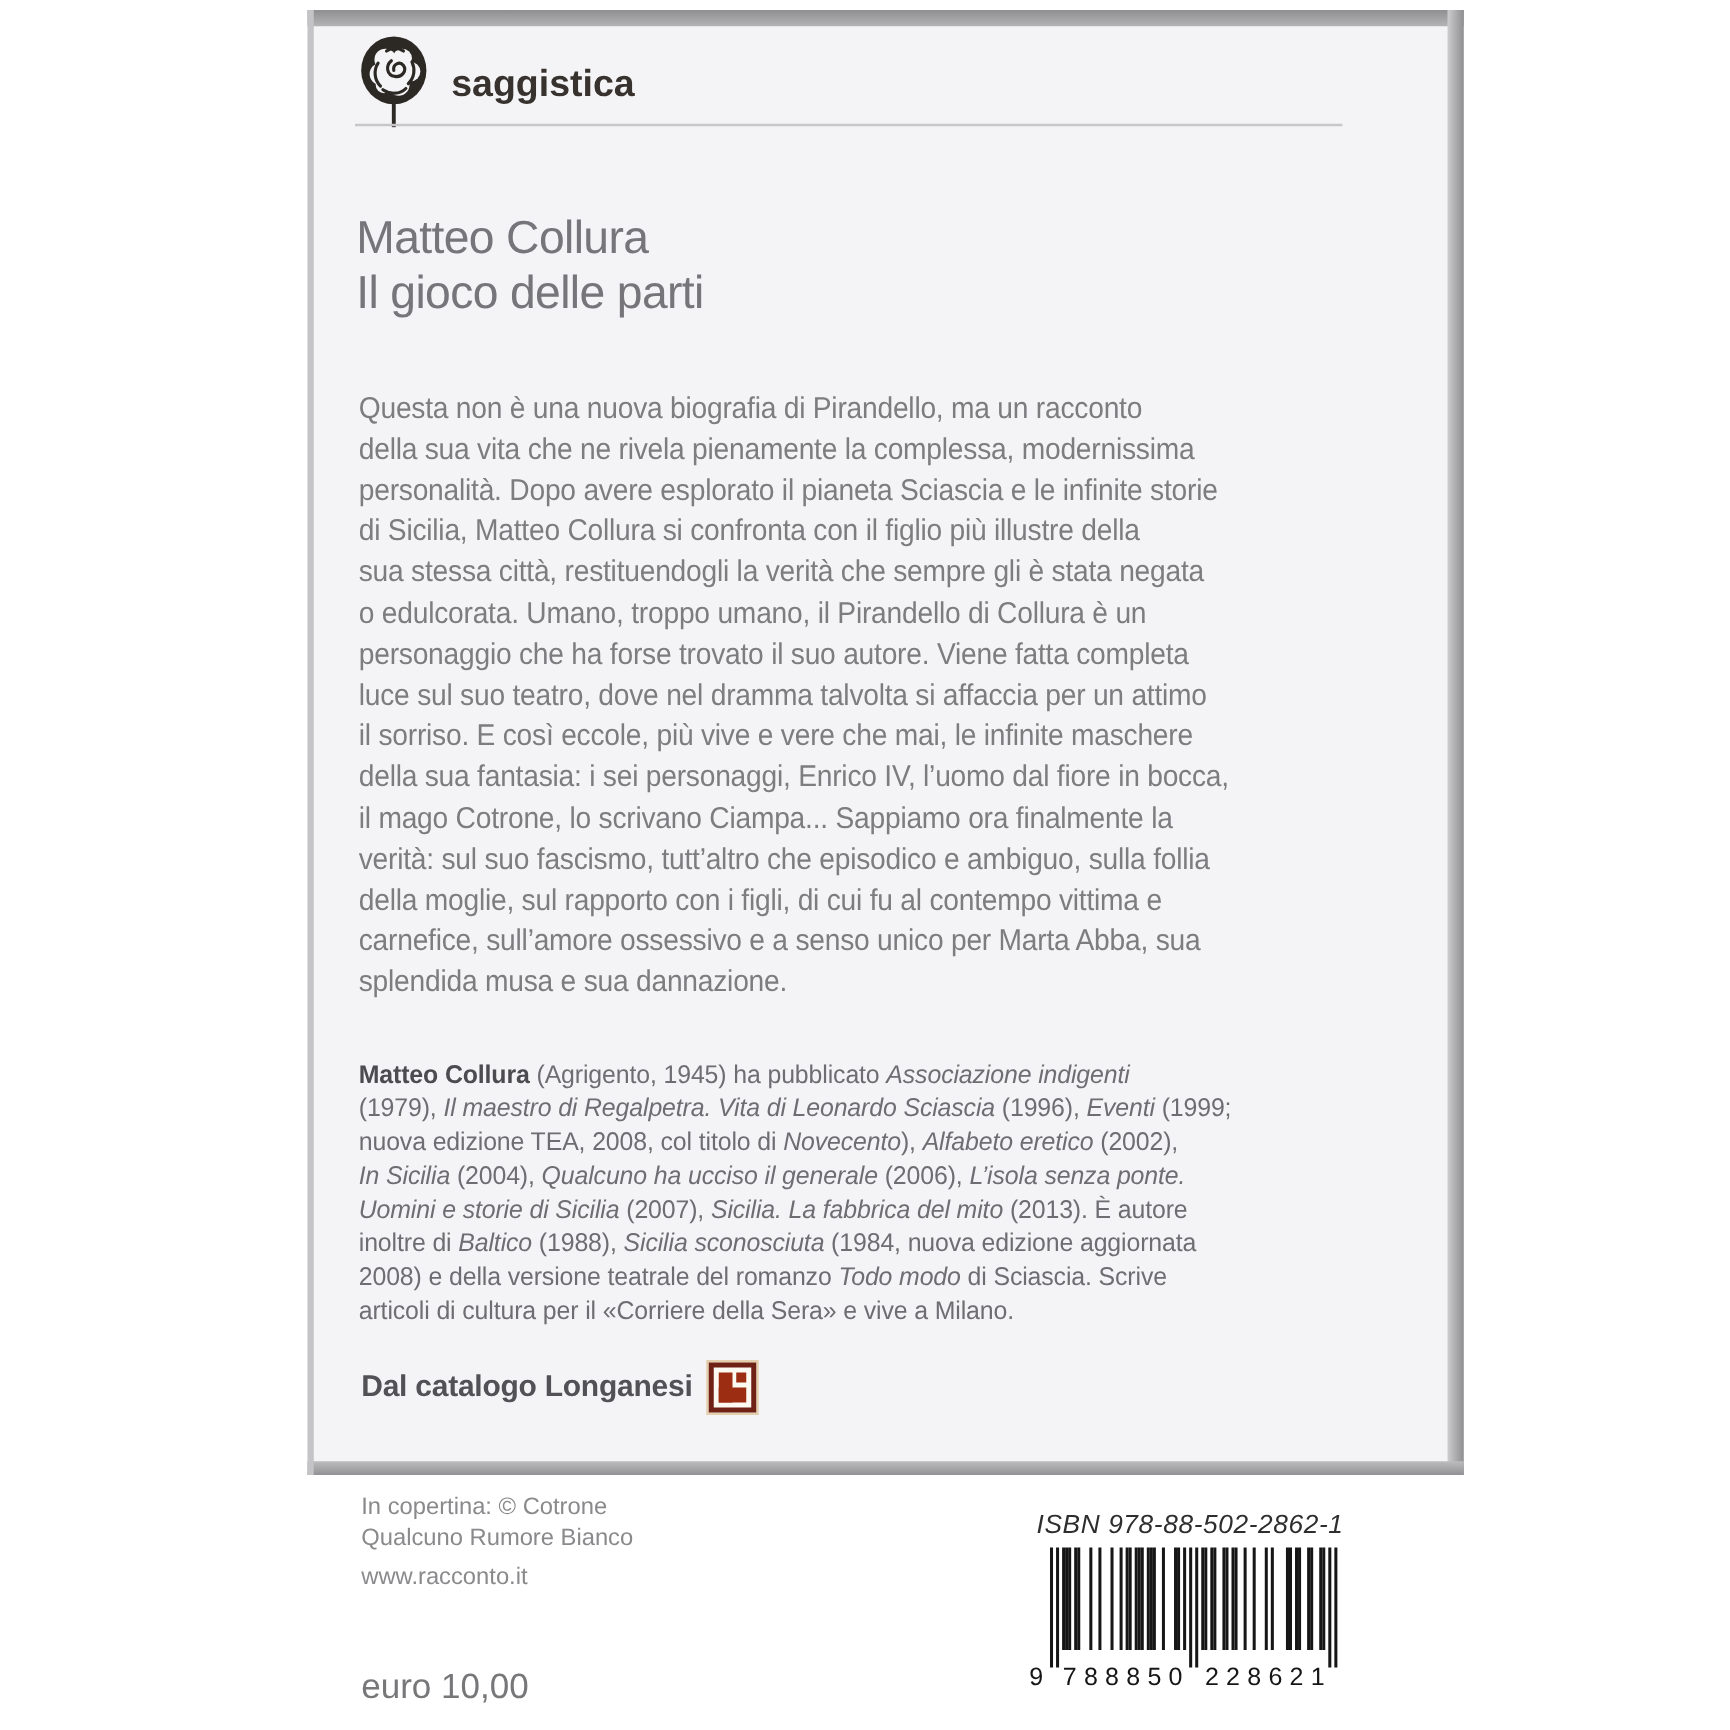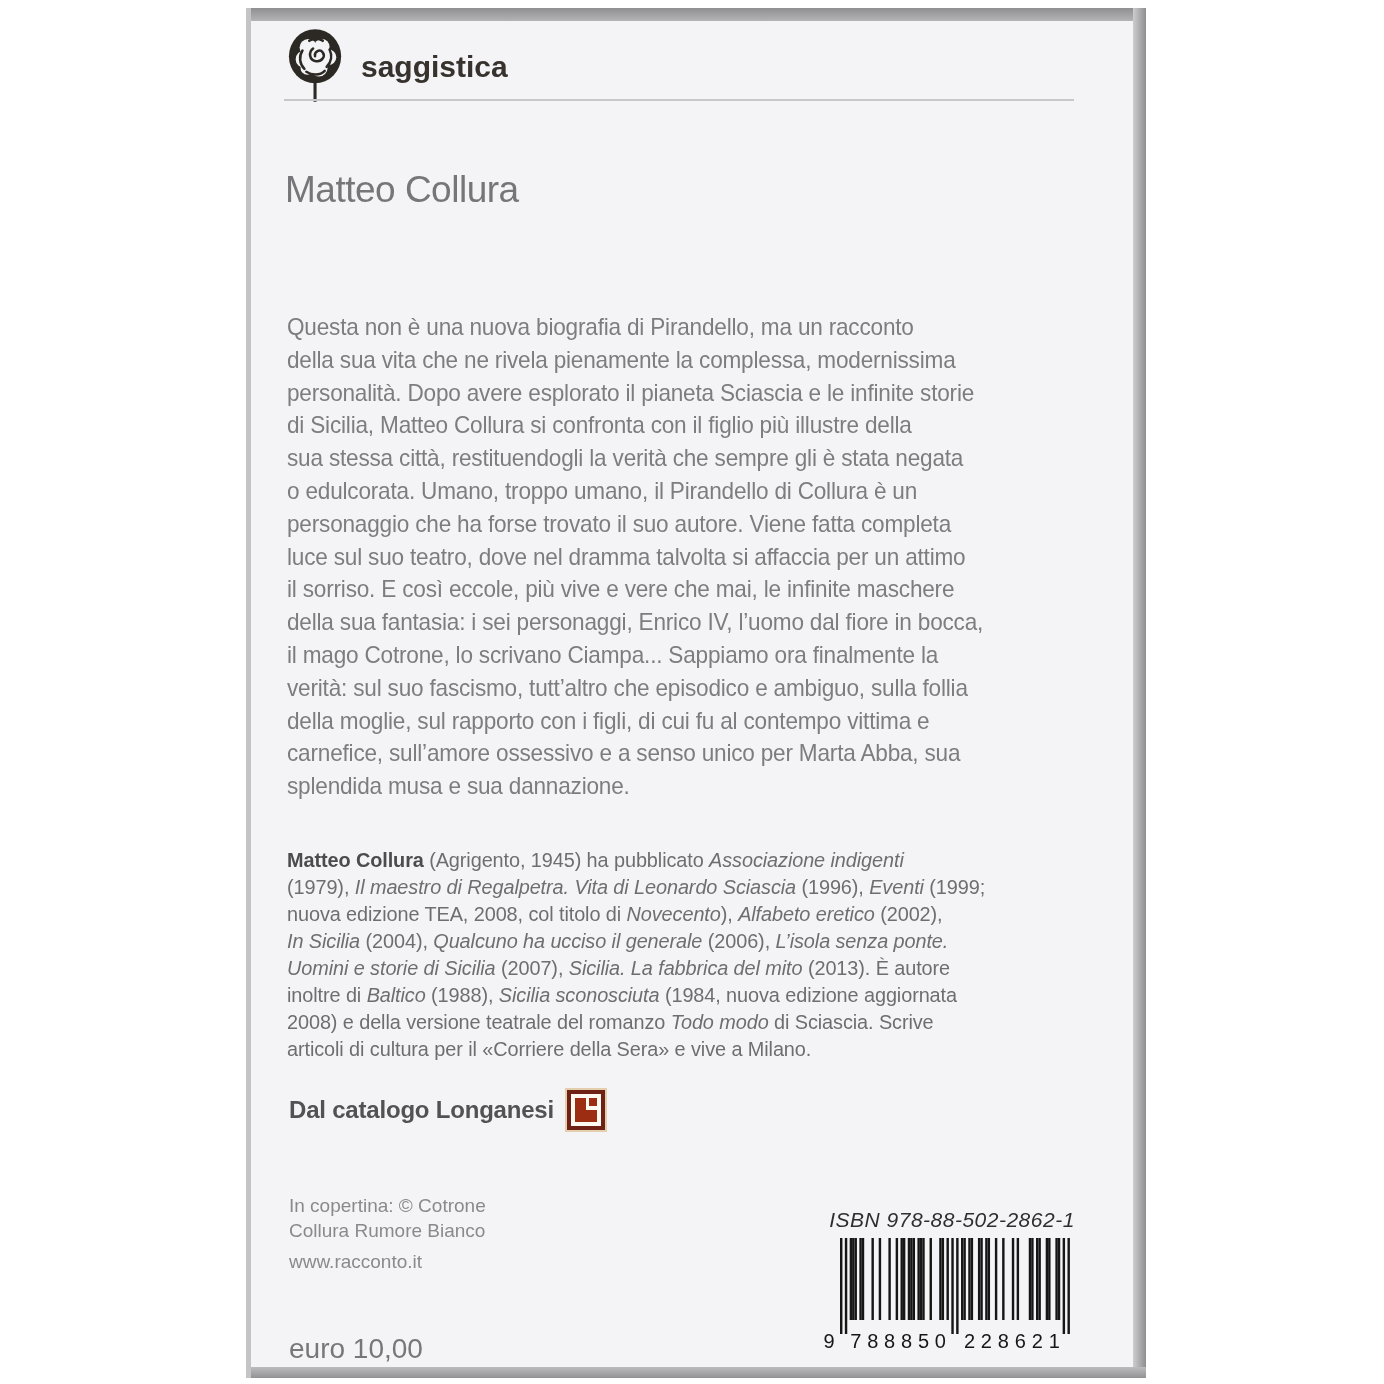--- a/index.html
+++ b/index.html
@@ -1,19 +1,19 @@
 <!DOCTYPE html>
 <html><head>
 <meta charset="utf-8">
 <style>
   html,body{margin:0;padding:0;background:#ffffff;}
   .page{position:relative;width:1384px;height:1384px;background:#ffffff;overflow:hidden;
         font-family:"Liberation Sans","DejaVu Sans",sans-serif;}
   
-  .book{position:absolute;left:246px;top:8px;width:900px;height:1370px;background:#f4f4f6;}
+  .book{position:absolute;left:246px;top:8px;width:900px;height:1172px;background:#f4f4f6;padding-left:25px;}
   .edge-top{position:absolute;left:0;top:0;width:100%;height:13px;
             background:linear-gradient(#8f8f91,#b4b4b6);}
   .edge-right{position:absolute;right:0;top:0;width:13px;height:100%;
             background:linear-gradient(to right,#cdcdcf,#8e8e90);}
   .edge-bottom{position:absolute;left:0;bottom:0;width:100%;height:11px;
             background:linear-gradient(#bcbcbe,#929294);}
   .edge-left{position:absolute;left:0;top:0;width:5px;height:100%;background:#c4c4c6;}
   
   .imprint{position:absolute;left:41px;top:18px;display:flex;align-items:center;gap:16px;}
   .imprint-label{font-size:30px;font-weight:bold;color:#37322e;letter-spacing:0px;}
@@ -82,20 +82,21 @@
             <path d="M23 15 c4 -3 10 -3 14 0"></path>
           </g>
         </svg>
       </span>
       <span class="imprint-label">saggistica</span>
     </div>
     <div class="rule"></div>
 
     <div class="titleblock">
       <div>Matteo Collura</div>
+      <div>Il gioco delle parti</div>
     </div>
 
     <div class="desc">
         <div>Questa non è una nuova biografia di Pirandello, ma un racconto</div>
         <div>della sua vita che ne rivela pienamente la complessa, modernissima</div>
         <div>personalità. Dopo avere esplorato il pianeta Sciascia e le infinite storie</div>
         <div>di Sicilia, Matteo Collura si confronta con il figlio più illustre della</div>
         <div>sua stessa città, restituendogli la verità che sempre gli è stata negata</div>
         <div>o edulcorata. Umano, troppo umano, il Pirandello di Collura è un</div>
         <div>personaggio che ha forse trovato il suo autore. Viene fatta completa</div>
@@ -124,21 +125,21 @@
       <span class="catalog-label">Dal catalogo Longanesi</span>
       <span class="lng">
         <div class="l-col"></div>
           <div class="l-row"></div>
           <div class="l-dot"></div>
       </span>
     </div>
 
     <div class="credits">
       <div>In copertina: © Cotrone</div>
-      <div>Collura Rumore Bianco</div>
+      <div>Qualcuno Rumore Bianco</div>
     </div>
     <div class="website">www.racconto.it</div>
     <div class="price">euro 10,00</div>
 
     <div class="isbnblock">
       <div class="isbn-label">ISBN 978-88-502-2862-1</div>
       <div class="barcode"><svg width="260" height="118" viewBox="0 0 260 118">
             <rect x="18.00" y="4" width="2.42" height="96" fill="#161616"></rect>
             <rect x="22.84" y="4" width="2.42" height="96" fill="#161616"></rect>
             <rect x="27.68" y="4" width="2.42" height="82" fill="#161616"></rect>

